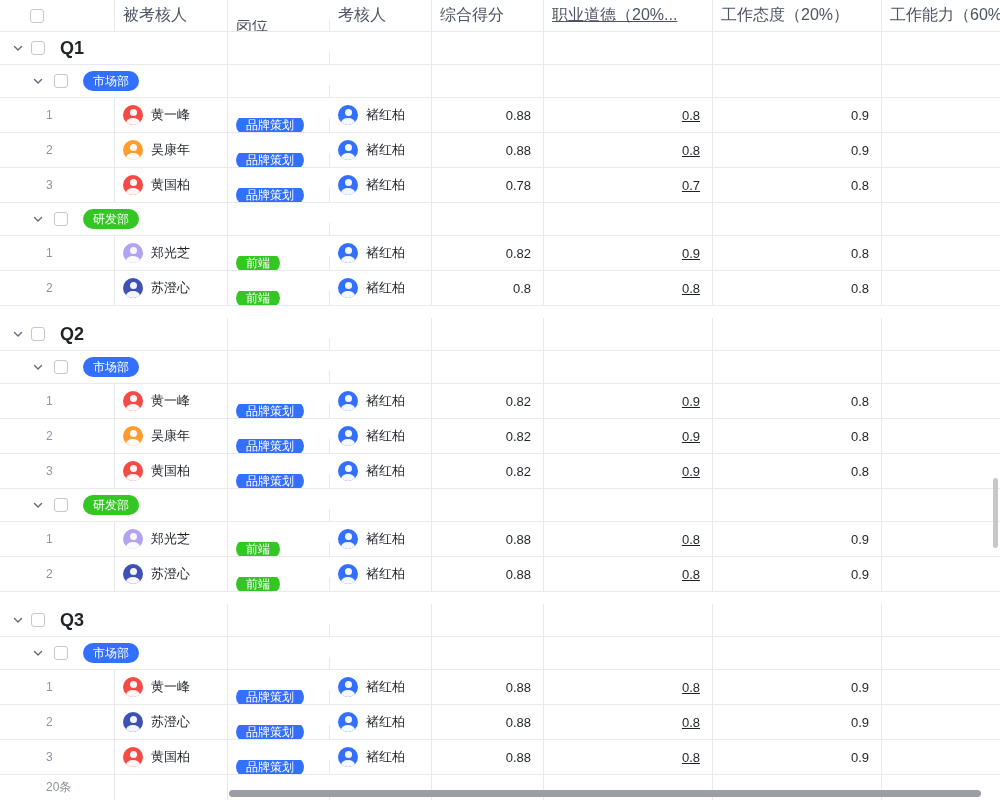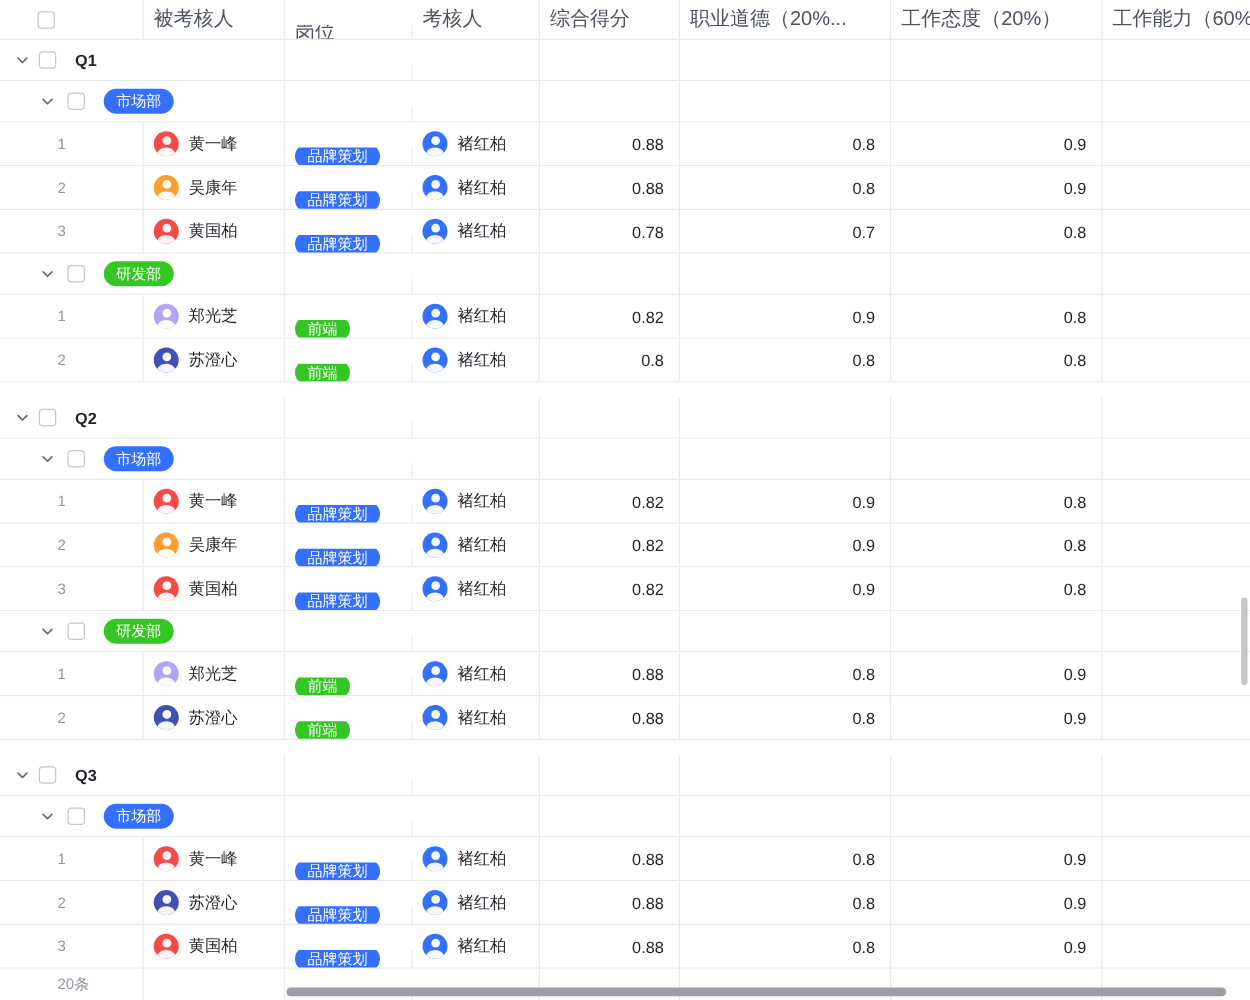--- a/index.html
+++ b/index.html
@@ -5,41 +5,41 @@
   * { box-sizing: border-box; }
   body { margin: 0; background: #fff; font-family: "Liberation Sans", "DejaVu Sans", sans-serif; }
   .table { position: relative; width: 1000px; height: 800px; background: #fff; overflow: hidden; color: #1f2329; font-size: 13px; }
   .row { display: flex; align-items: stretch; border-bottom: 1px solid #e7e9ec; background: #fff; }
   .cell { display: flex; align-items: center; border-right: 1px solid #e7e9ec; padding: 0 8px; overflow: hidden; white-space: nowrap; }
   .c0 { width: 115px; }
   .c1 { width: 113px; }
   .c2 { width: 102px; margin-top: 20px; }
   .c3 { width: 102px; text-align: center; }
   .c4 { width: 112px; }
-  .c5 { width: 169px; }
+  .c5 { width: 169px; text-decoration: underline; }
   .c6 { width: 169px; }
   .c7 { flex: 1; border-right: none; }
   .cmerge { width: 228px; }
   .num { justify-content: flex-end; padding-right: 12px; }
   .idx { color: #8f959e; font-size: 12px; padding-left: 46px; }
   .header-row { height: 32px; color: #4c5362; }
   .header-row .cell { font-size: 16px; }
   .hc { padding-left: 30px; }
   .group-row { height: 33px; }
   .subgroup-row { height: 33px; }
   .data-row { height: 35px; }
   .spacer-row { height: 12px; border-bottom: none; }
   .footer-row { height: 25px; border-bottom: none; }
   .footer-row .idx { font-size: 12px; }
   .group-cell { padding-left: 12px; }
   .subgroup-cell { padding-left: 32px; }
   .chev { display: inline-flex; width: 12px; height: 12px; margin-right: 7px; flex: none; align-items: center; justify-content: center; cursor: pointer; }
   .subgroup-cell .chev { margin-right: 10px; }
   .cb { width: 14px; height: 14px; border: 1px solid #c3c7ce; border-radius: 3px; background: #fff; flex: none; margin-right: 15px; cursor: pointer; }
-  .glabel { font-weight: 600; font-size: 13px; color: #1f2329; }
+  .glabel { font-weight: 600; font-size: 18px; color: #1f2329; }
   .pill { display: inline-flex; align-items: center; height: 20px; padding: 0 10px; border-radius: 10px; color: #fff; font-size: 12px; flex: none; }
   .avatar { width: 20px; height: 20px; border-radius: 50%; position: relative; overflow: hidden; flex: none; margin-right: 8px; background: #ccc; }
   .avatar::before { content: ""; position: absolute; top: 3.5px; left: 6.5px; width: 7px; height: 7px; border-radius: 50%; background: rgba(255,255,255,.95); }
   .avatar::after { content: ""; position: absolute; top: 12.5px; left: 3px; width: 14px; height: 10px; border-radius: 50%; background: rgba(255,255,255,.95); }
   .name { font-size: 13px; color: #1f2329; }
   .vscroll { position: absolute; right: 2px; top: 478px; width: 5px; height: 70px; background: #c5c7ca; border-radius: 3px; }
   .hscroll { position: absolute; left: 229px; bottom: 3px; height: 7px; width: 752px; background: #9b9ea5; border-radius: 4px; }
 </style>
 </head>
 <body>

